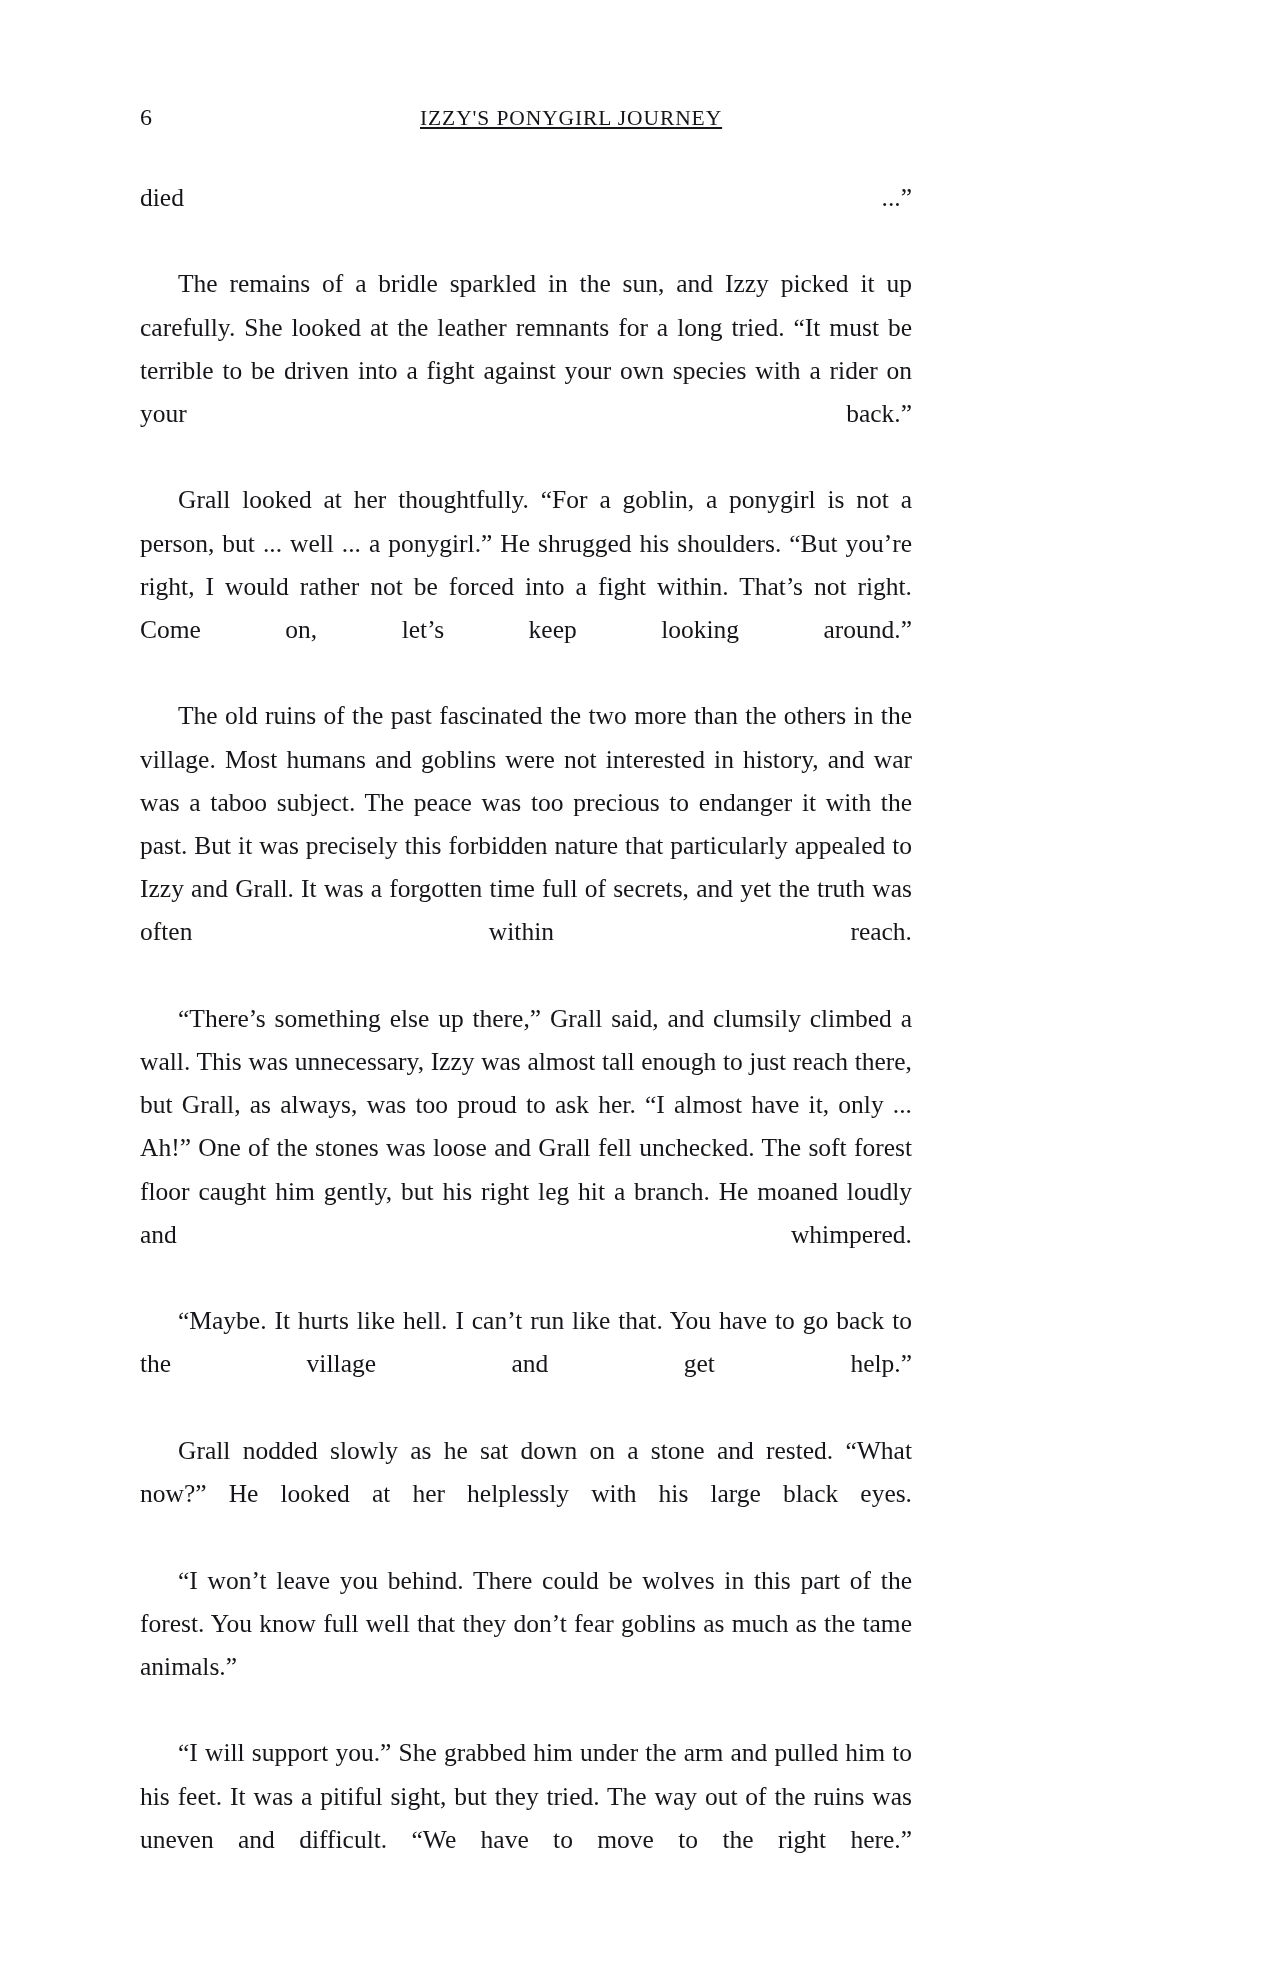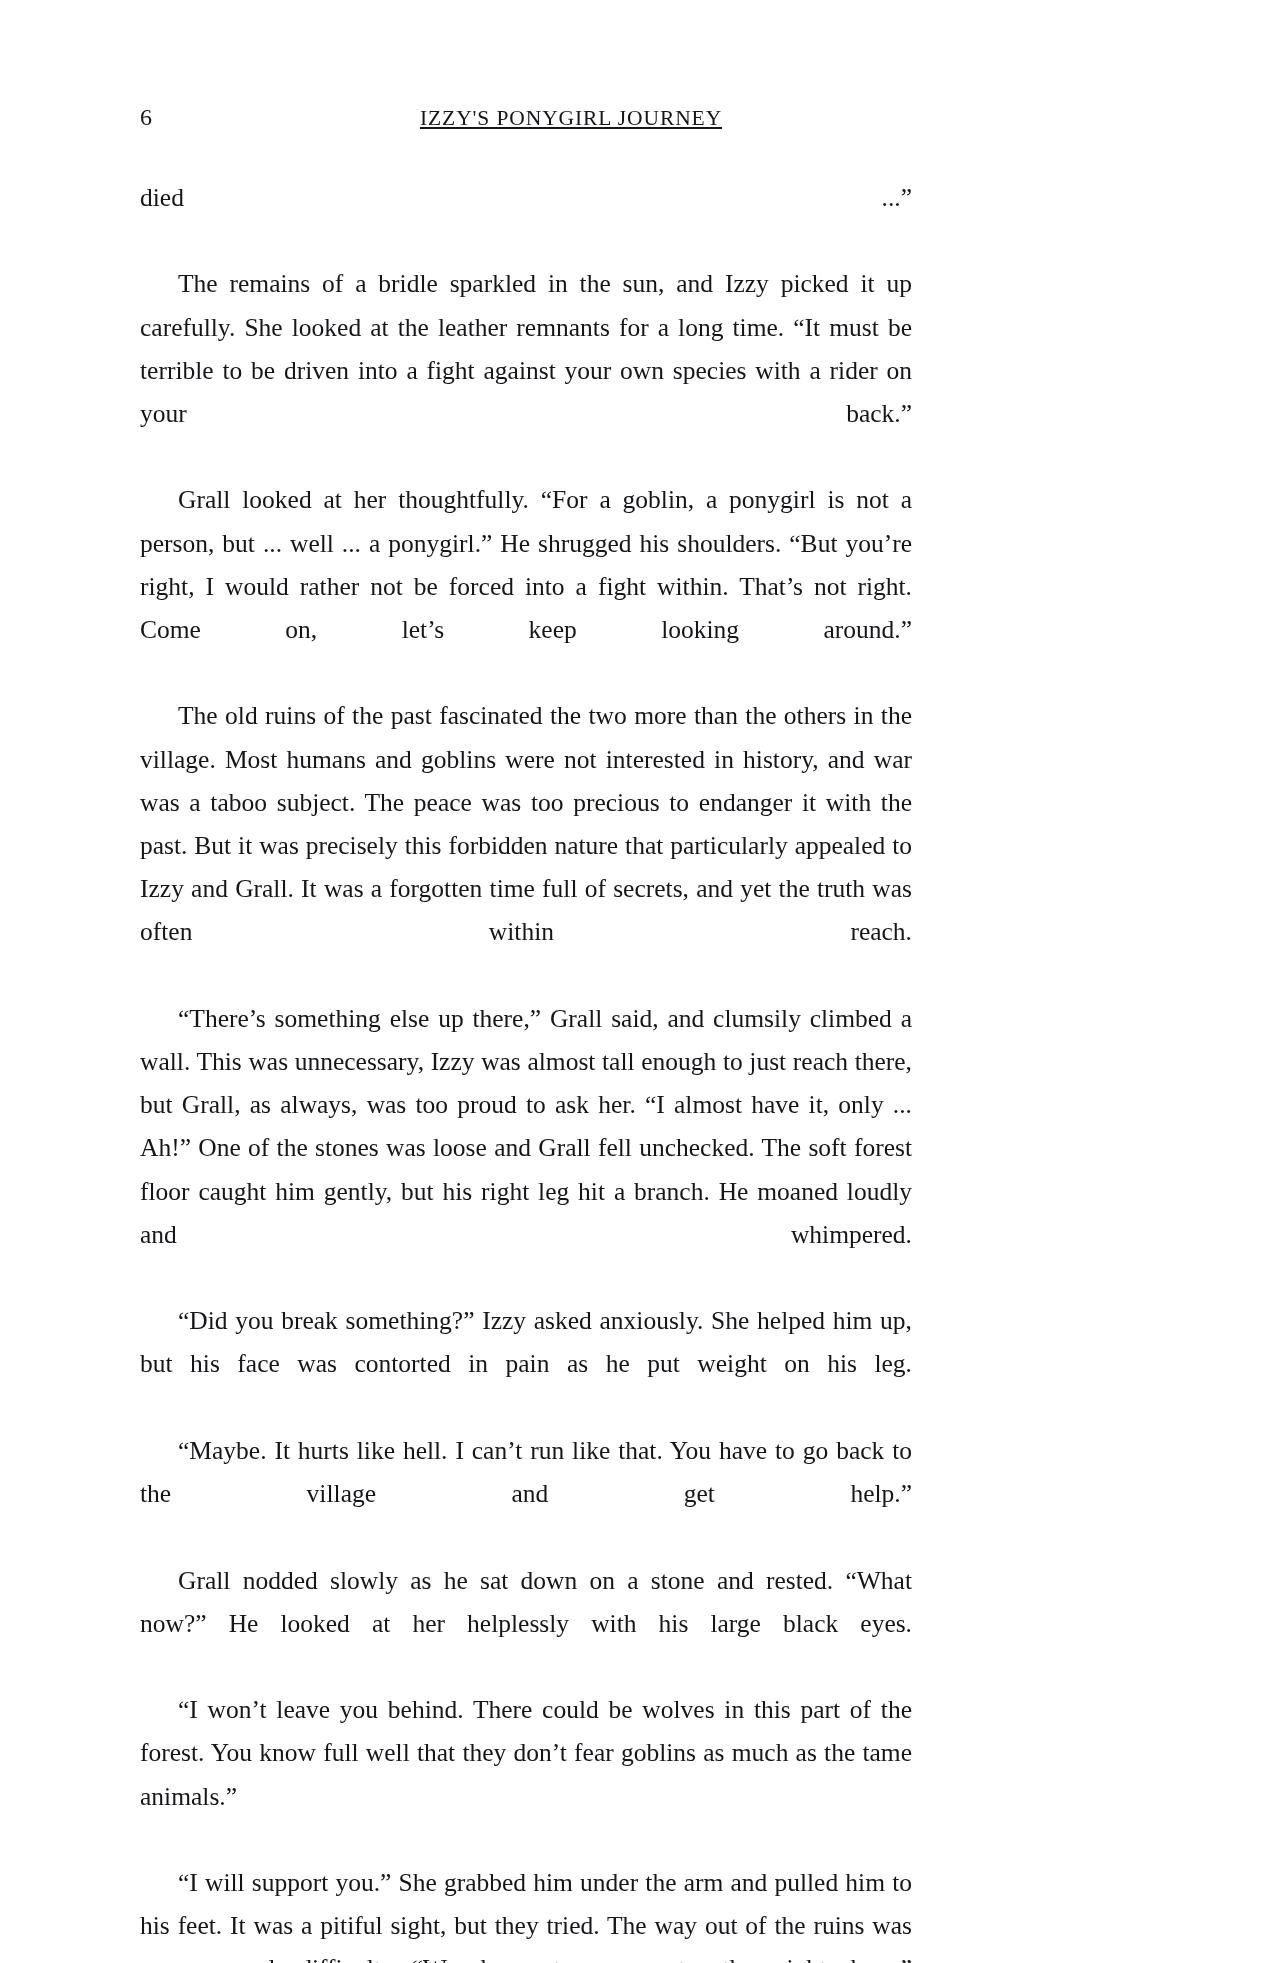--- a/index.html
+++ b/index.html
@@ -86,24 +86,23 @@
 
 <div class="page">
 
   <div class="running-head">
     <span class="folio">6</span>
     <span class="head-title">IZZY'S PONYGIRL JOURNEY</span>
   </div>
 
   <div class="textblock">
     <p class="para no-indent">died ...”</p>
-    <p class="para">The remains of a bridle sparkled in the sun, and Izzy picked it up carefully. She looked at the leather remnants for a long time. “It must be terrible to be driven into a fight against your own species with a rider on your back.”</p>
+    <p class="para">The remains of a bridle sparkled in the sun, and Izzy picked it up carefully. She looked at the leather remnants for a long tried. “It must be terrible to be driven into a fight against your own species with a rider on your back.”</p>
     <p class="para">Grall looked at her thoughtfully. “For a goblin, a ponygirl is not a person, but ... well ... a ponygirl.” He shrugged his shoulders. “But you’re right, I would rather not be forced into a fight within. That’s not right. Come on, let’s keep looking around.”</p>
     <p class="para">The old ruins of the past fascinated the two more than the others in the village. Most humans and goblins were not interested in history, and war was a taboo subject. The peace was too precious to endanger it with the past. But it was precisely this forbidden nature that particularly appealed to Izzy and Grall. It was a forgotten time full of secrets, and yet the truth was often within reach.</p>
     <p class="para">“There’s something else up there,” Grall said, and clumsily climbed a wall. This was unnecessary, Izzy was almost tall enough to just reach there, but Grall, as always, was too proud to ask her. “I almost have it, only ... Ah!” One of the stones was loose and Grall fell unchecked. The soft forest floor caught him gently, but his right leg hit a branch. He moaned loudly and whimpered.</p>
-    <p class="para">“Did you break something?” Izzy asked anxiously. She helped him up, but his face was contorted in pain as he put weight on his leg.</p>
     <p class="para">“Maybe. It hurts like hell. I can’t run like that. You have to go back to the village and get help.”</p>
     <p class="para">Grall nodded slowly as he sat down on a stone and rested. “What now?” He looked at her helplessly with his large black eyes.</p>
     <p class="para">“I won’t leave you behind. There could be wolves in this part of the forest. You know full well that they don’t fear goblins as much as the tame animals.”</p>
     <p class="para">“I will support you.” She grabbed him under the arm and pulled him to his feet. It was a pitiful sight, but they tried. The way out of the ruins was uneven and difficult. “We have to move to the right here.”</p>
   </div>
 
 </div>
 
 </body></html>

